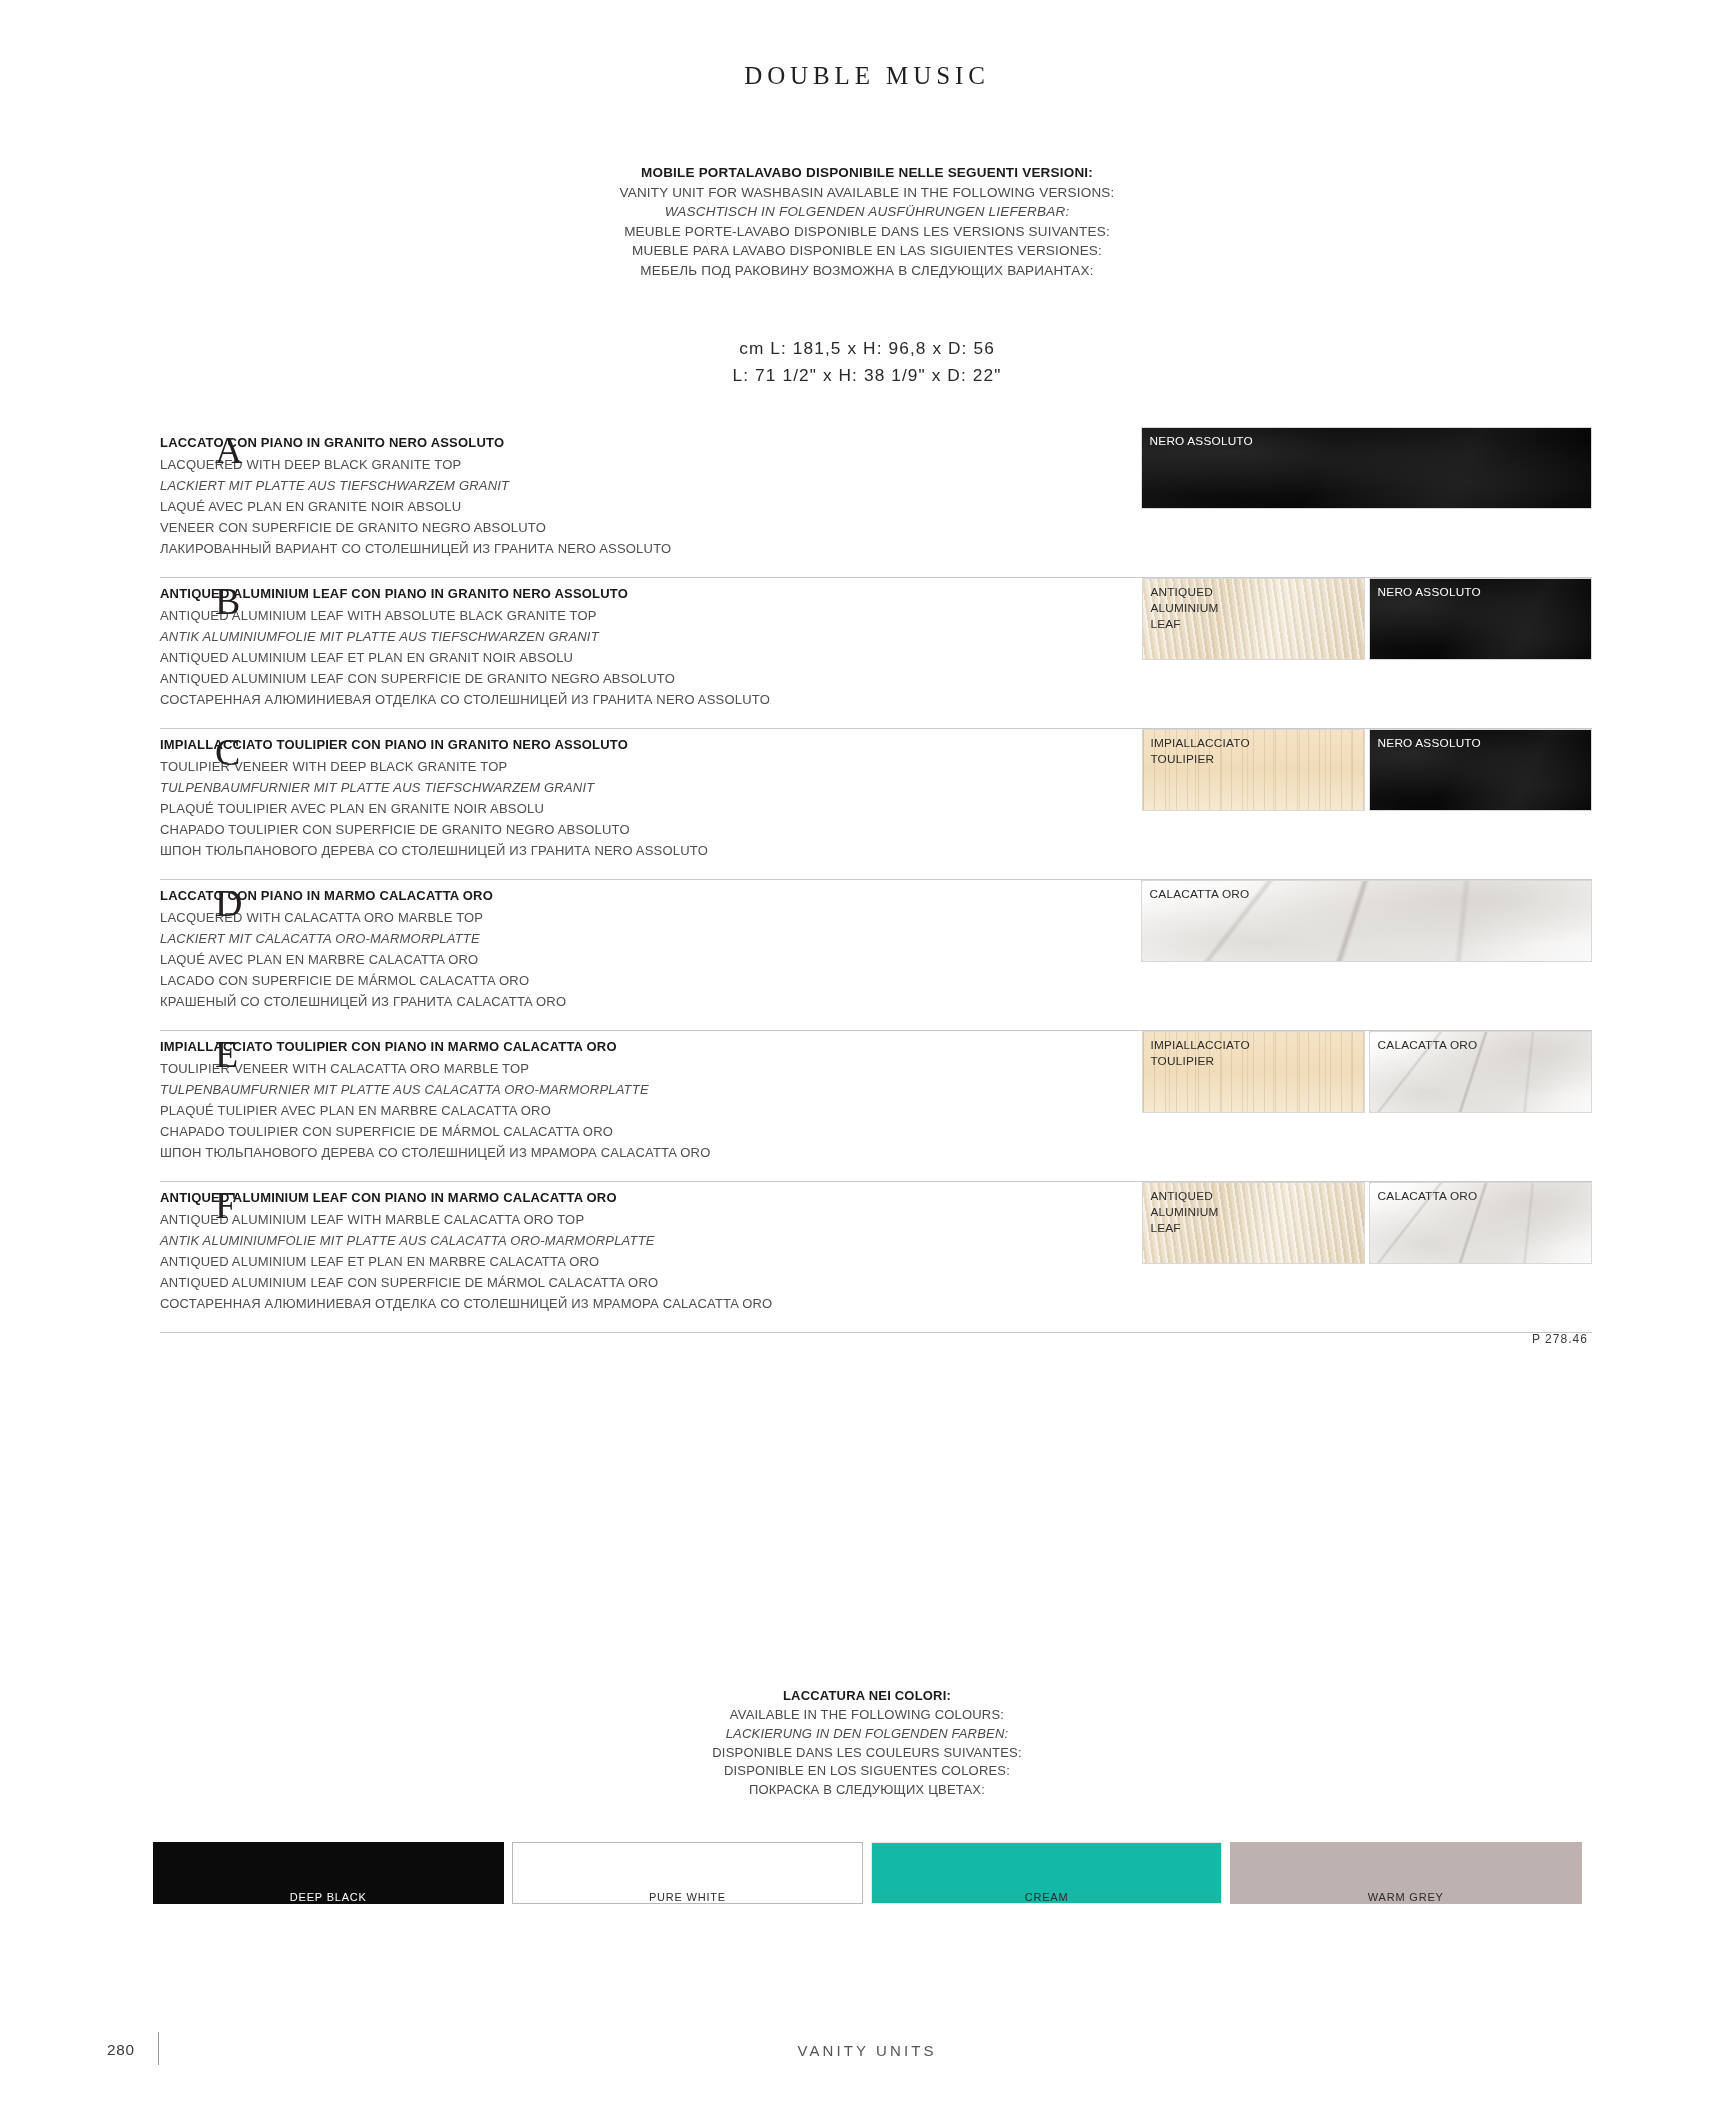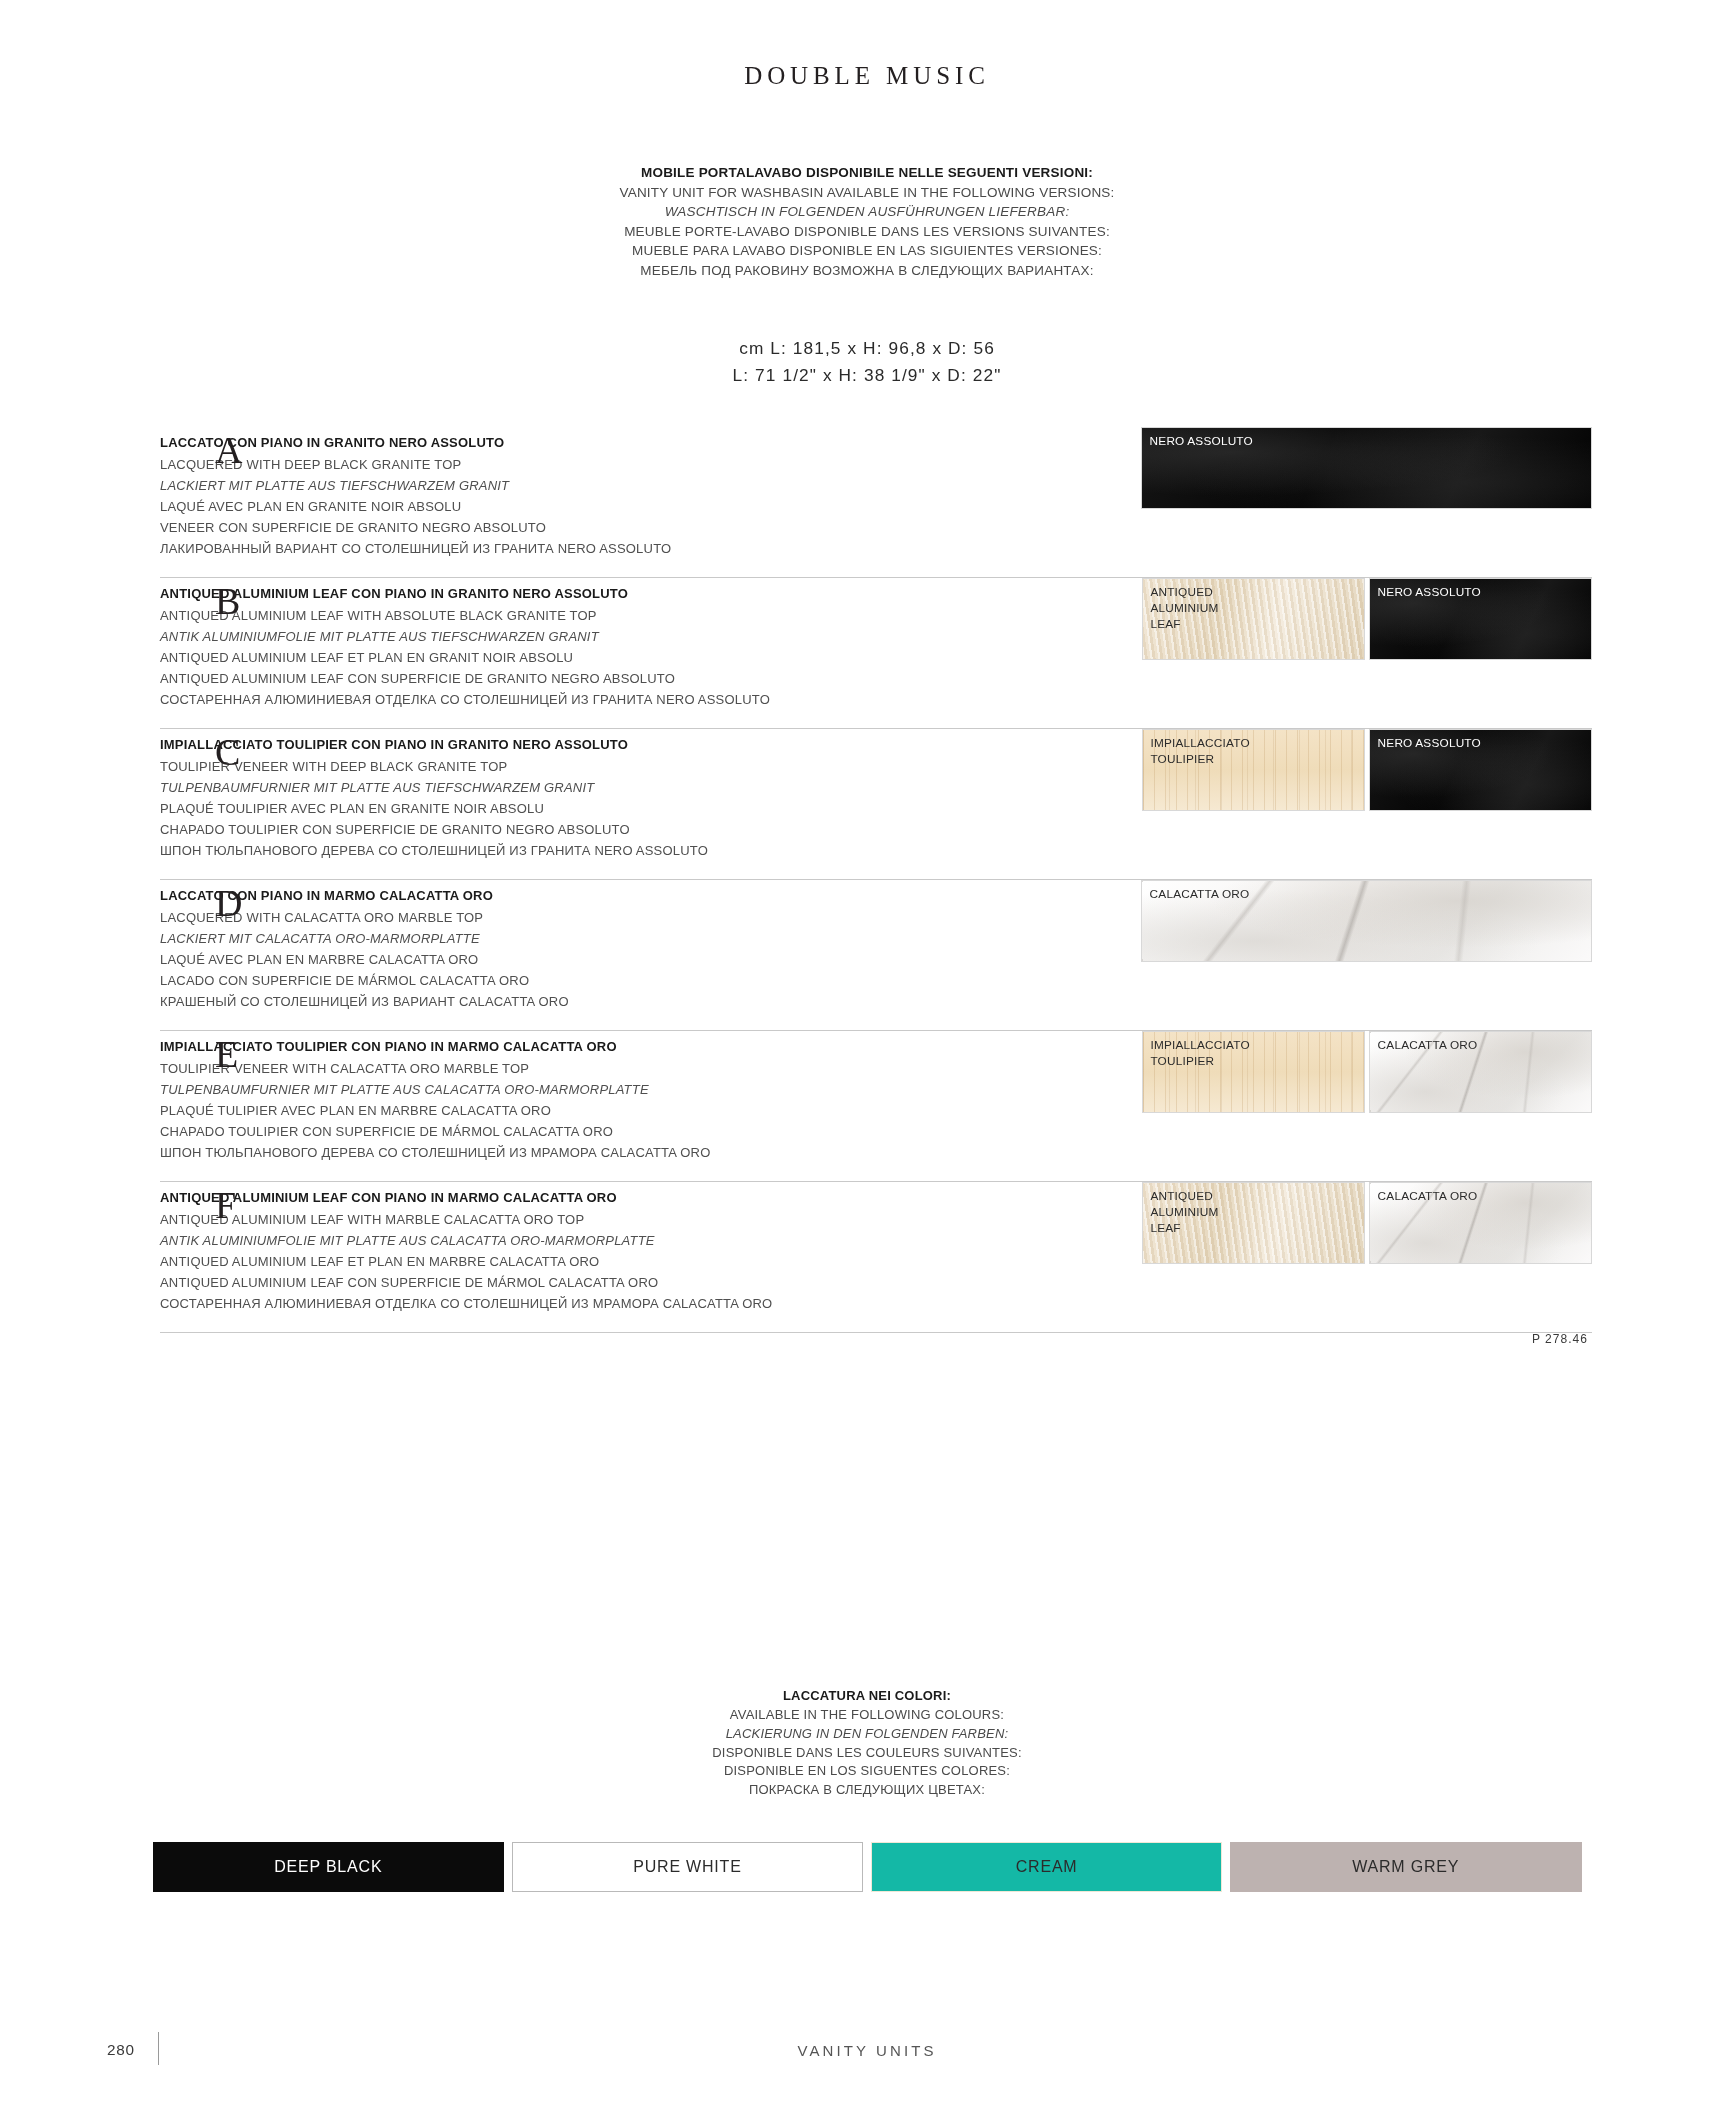--- a/index.html
+++ b/index.html
@@ -202,25 +202,25 @@
   .colours .c2 { font-style: italic; }
 
   .color-bar {
     margin: 42px auto 0 auto;
     width: 1429px;
     display: flex;
     gap: 7.6px;
   }
   .color-chip {
     flex: 1;
-    height: 50px;
+    height: 62px;
     display: flex;
-    align-items: center;
+    align-items: flex-end;
     justify-content: center;
-    font-size: 16px;
+    font-size: 11px;
     letter-spacing: 0.8px;
     box-sizing: border-box;
   }
 
   
   .footer {
     position: absolute;
     left: 0;
     right: 0;
     bottom: 49px;
@@ -352,21 +352,21 @@
       </div>
       <div class="row">
         <div class="row-inner">
           <div class="letter">D</div>
           <div class="texts">
             <div class="t t0">LACCATO CON PIANO IN MARMO CALACATTA ORO</div>
             <div class="t t1">LACQUERED WITH CALACATTA ORO MARBLE TOP</div>
             <div class="t t2">LACKIERT MIT CALACATTA ORO-MARMORPLATTE</div>
             <div class="t t3">LAQUÉ AVEC PLAN EN MARBRE CALACATTA ORO</div>
             <div class="t t4">LACADO CON SUPERFICIE DE MÁRMOL CALACATTA ORO</div>
-            <div class="t t5">КРАШЕНЫЙ СО СТОЛЕШНИЦЕЙ ИЗ ВАРИАНТ CALACATTA ORO</div>
+            <div class="t t5">КРАШЕНЫЙ СО СТОЛЕШНИЦЕЙ ИЗ ГРАНИТА CALACATTA ORO</div>
           </div>
           <div class="swatches">
             <div class="sw tex-cala light" style="width: 451px;">
               <div class="lbl">CALACATTA ORO</div>
             </div>
           </div>
         </div>
         <div class="rowfoot">
           <div class="rule"></div>
           <div class="code">P 250.61</div>

